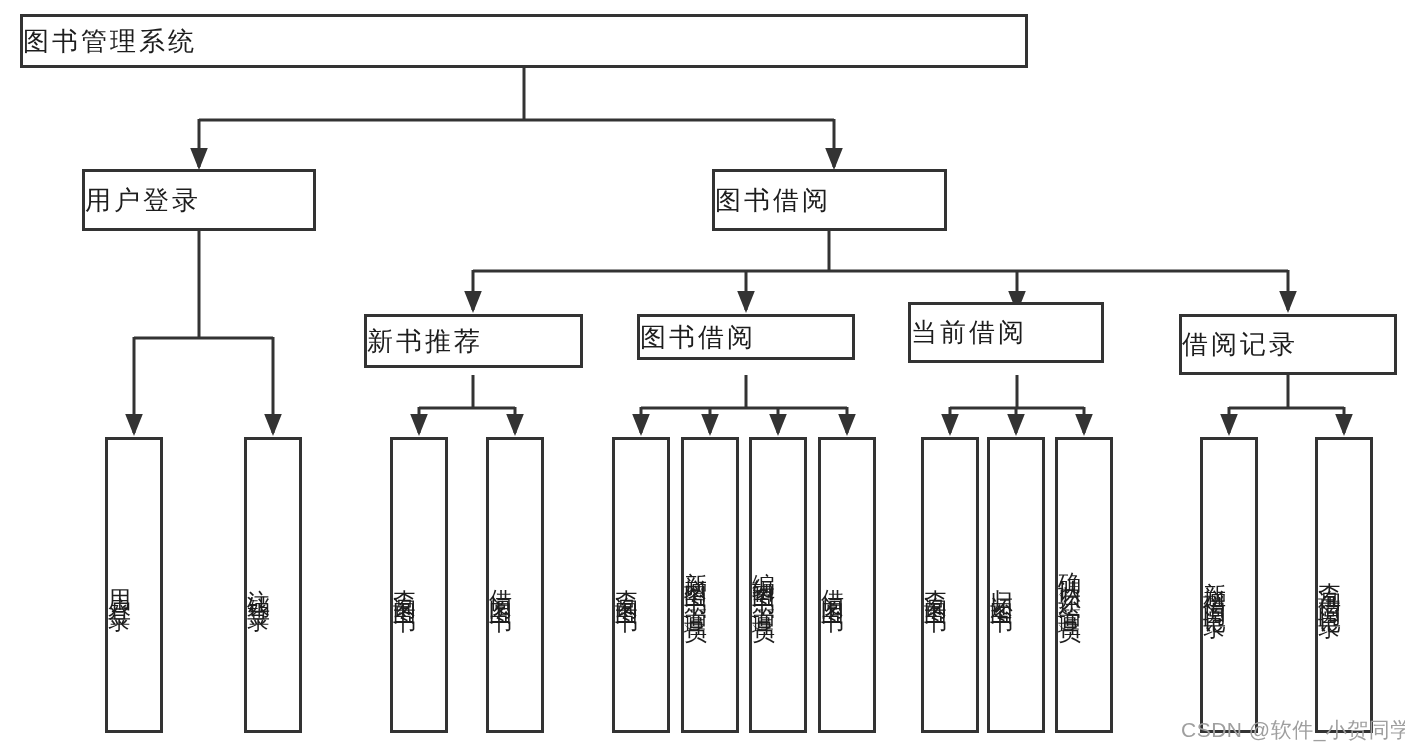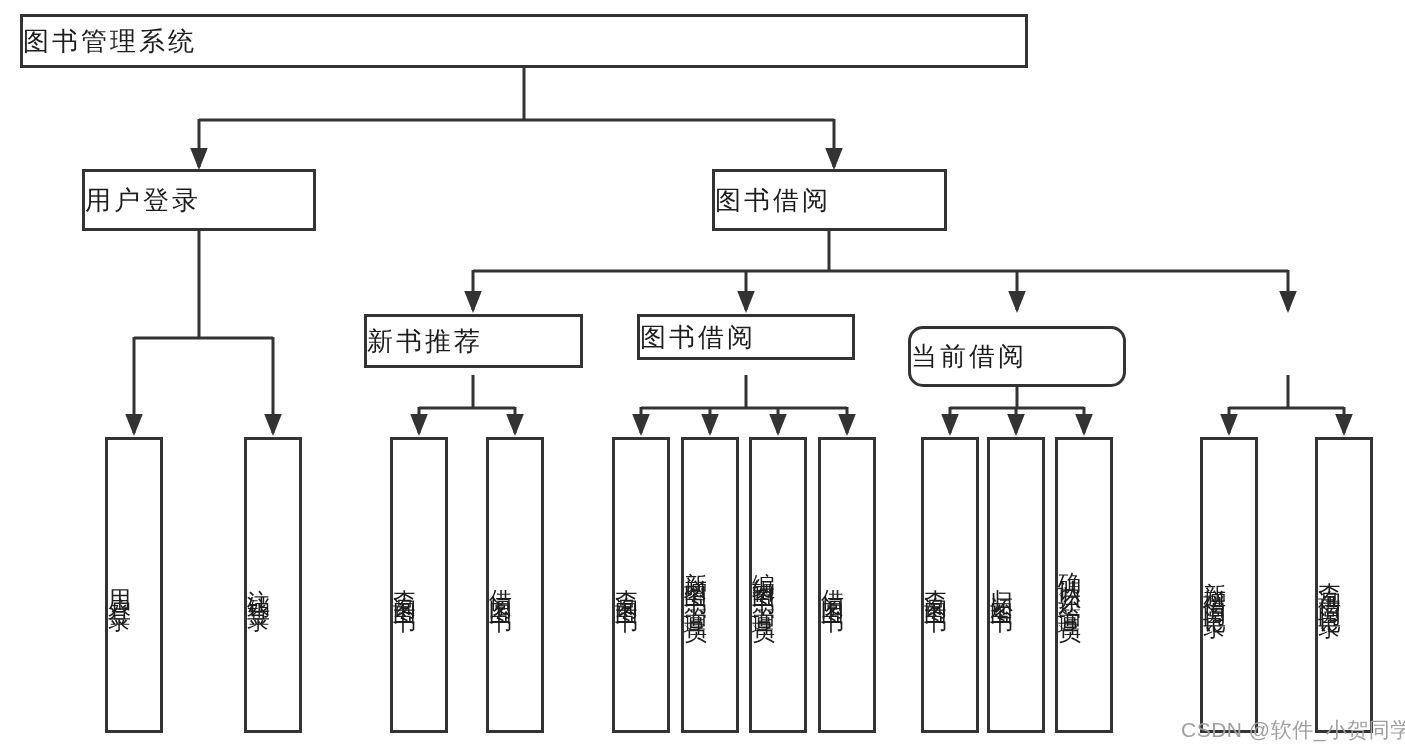--- a/index.html
+++ b/index.html
@@ -141,22 +141,25 @@
   <div class="box" style="left:712px; top:169px; width:235px; height:62px;">
     <span class="hlabel">图书借阅</span>
   </div>
 
   <div class="box" style="left:364px; top:314px; width:219px; height:54px;">
     <span class="hlabel">新书推荐</span>
   </div>
   <div class="box" style="left:637px; top:314px; width:218px; height:46px;">
     <span class="hlabel">图书借阅</span>
   </div>
-  <div class="box" style="left:908px; top:326px; width:218px; height:61px;border-radius:15px;">
+  <div class="box" style="left:908px; top:302px; width:196px; height:61px;">
     <span class="hlabel">当前借阅</span>
+  </div>
+  <div class="box" style="left:1179px; top:314px; width:218px; height:61px;">
+    <span class="hlabel">借阅记录</span>
   </div>
 
   <div class="box" style="left:105px; top:437px; width:58px; height:296px;">
     <span class="vlabel">用户登录</span>
   </div>
   <div class="box" style="left:244px; top:437px; width:58px; height:296px;">
     <span class="vlabel">注销登录</span>
   </div>
 
   <div class="box" style="left:390px; top:437px; width:58px; height:296px;">

